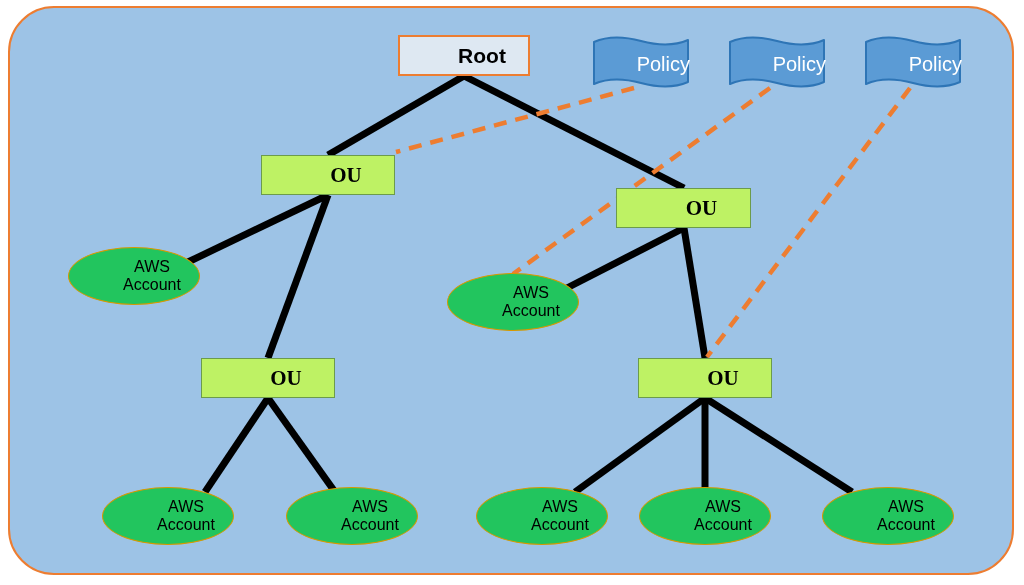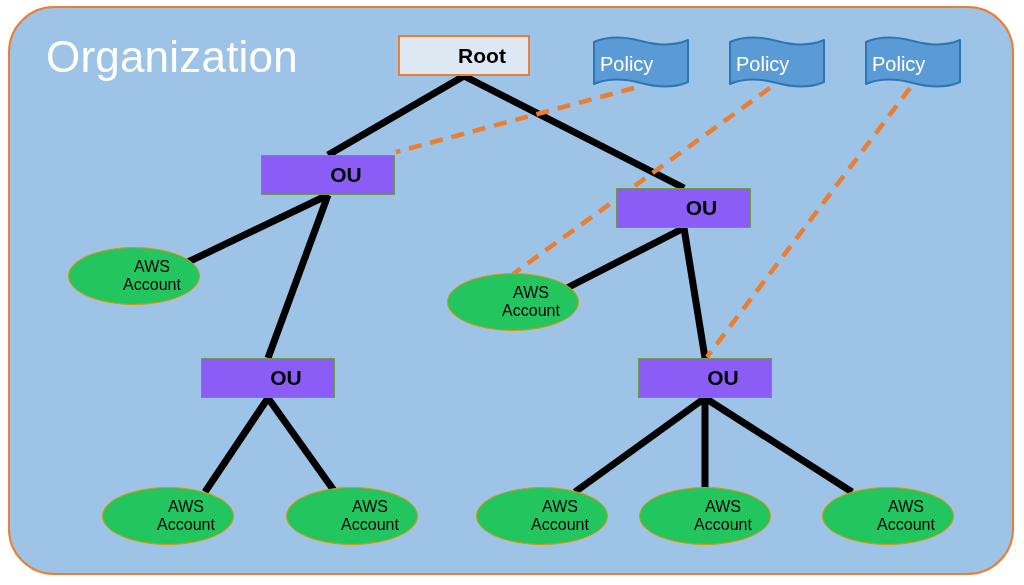--- a/index.html
+++ b/index.html
@@ -57,59 +57,59 @@
     padding-left: 36px;
   }
   .box-root {
     background: #DEE8F2;
     border: 2px solid #ED7D31;
     color: #000000;
     font-size: 21px;
     font-weight: bold;
   }
   .box-ou {
-    background: #8b5cf6;
+    background: #bef264;
     border: 1.5px solid #6C9B4B;
     color: #000000;
     font-size: 21px;
     font-weight: bold;
+    font-family: Liberation Serif, serif;
   }
   .acct {
     background: #22c55e;
     border: 1.5px solid #D99800;
     border-radius: 50%;
     color: #000000;
     font-size: 16px;
     font-weight: 400;
     line-height: 1.12;
   }
   .flag {
     position: absolute;
   }
   .flag svg { display: block; }
   .flag-label {
     position: absolute;
-    left: 8px;
+    left: 0;
     top: 0;
     width: 100%;
-    text-align: left;
+    text-align: right;
     color: #FFFFFF;
     font-size: 20px;
     font-weight: 400;
     pointer-events: none;
   }
 </style>
 </head>
 <body>
 
 <div id="canvas">
 
   <div id="org-container"></div>
 
-  <div id="org-title">Organization</div>
 
   <svg id="edges" viewBox="0 0 1024 585" xmlns="http://www.w3.org/2000/svg">
     <g id="solid-edges">
         <line x1="464" y1="76" x2="328" y2="155" stroke="#000000" stroke-width="7" stroke-linecap="butt"></line>
         <line x1="464" y1="76" x2="684" y2="188" stroke="#000000" stroke-width="7" stroke-linecap="butt"></line>
         <line x1="328" y1="195" x2="188" y2="262" stroke="#000000" stroke-width="7" stroke-linecap="butt"></line>
         <line x1="328" y1="195" x2="268" y2="358" stroke="#000000" stroke-width="7" stroke-linecap="butt"></line>
         <line x1="684" y1="228" x2="563" y2="290" stroke="#000000" stroke-width="7" stroke-linecap="butt"></line>
         <line x1="684" y1="228" x2="705" y2="358" stroke="#000000" stroke-width="7" stroke-linecap="butt"></line>
         <line x1="268" y1="398" x2="205" y2="492" stroke="#000000" stroke-width="7" stroke-linecap="butt"></line>

